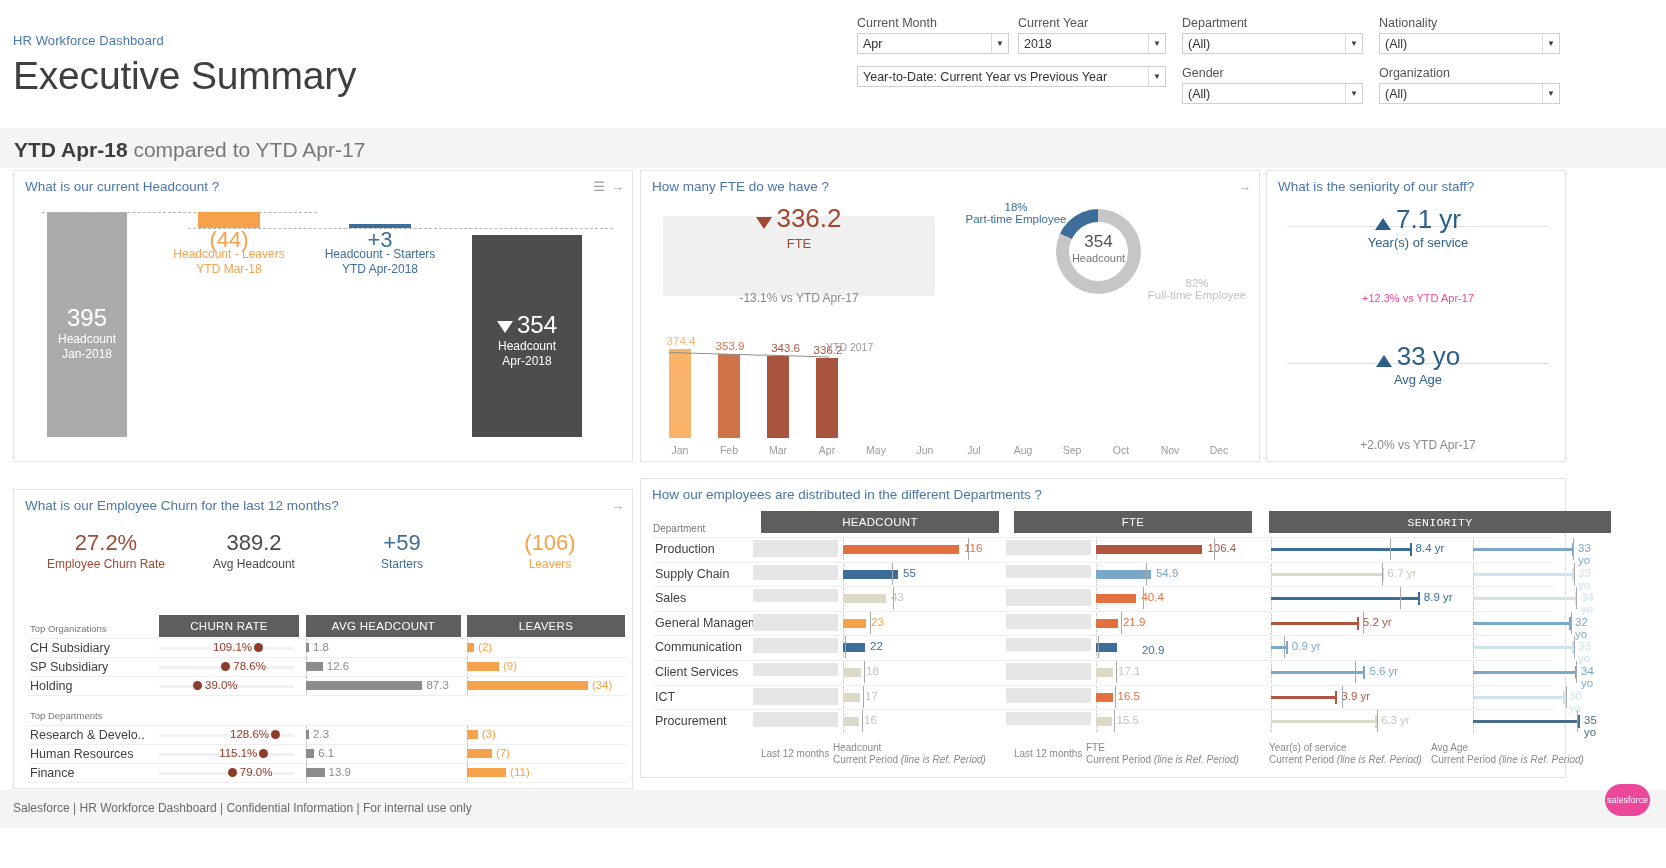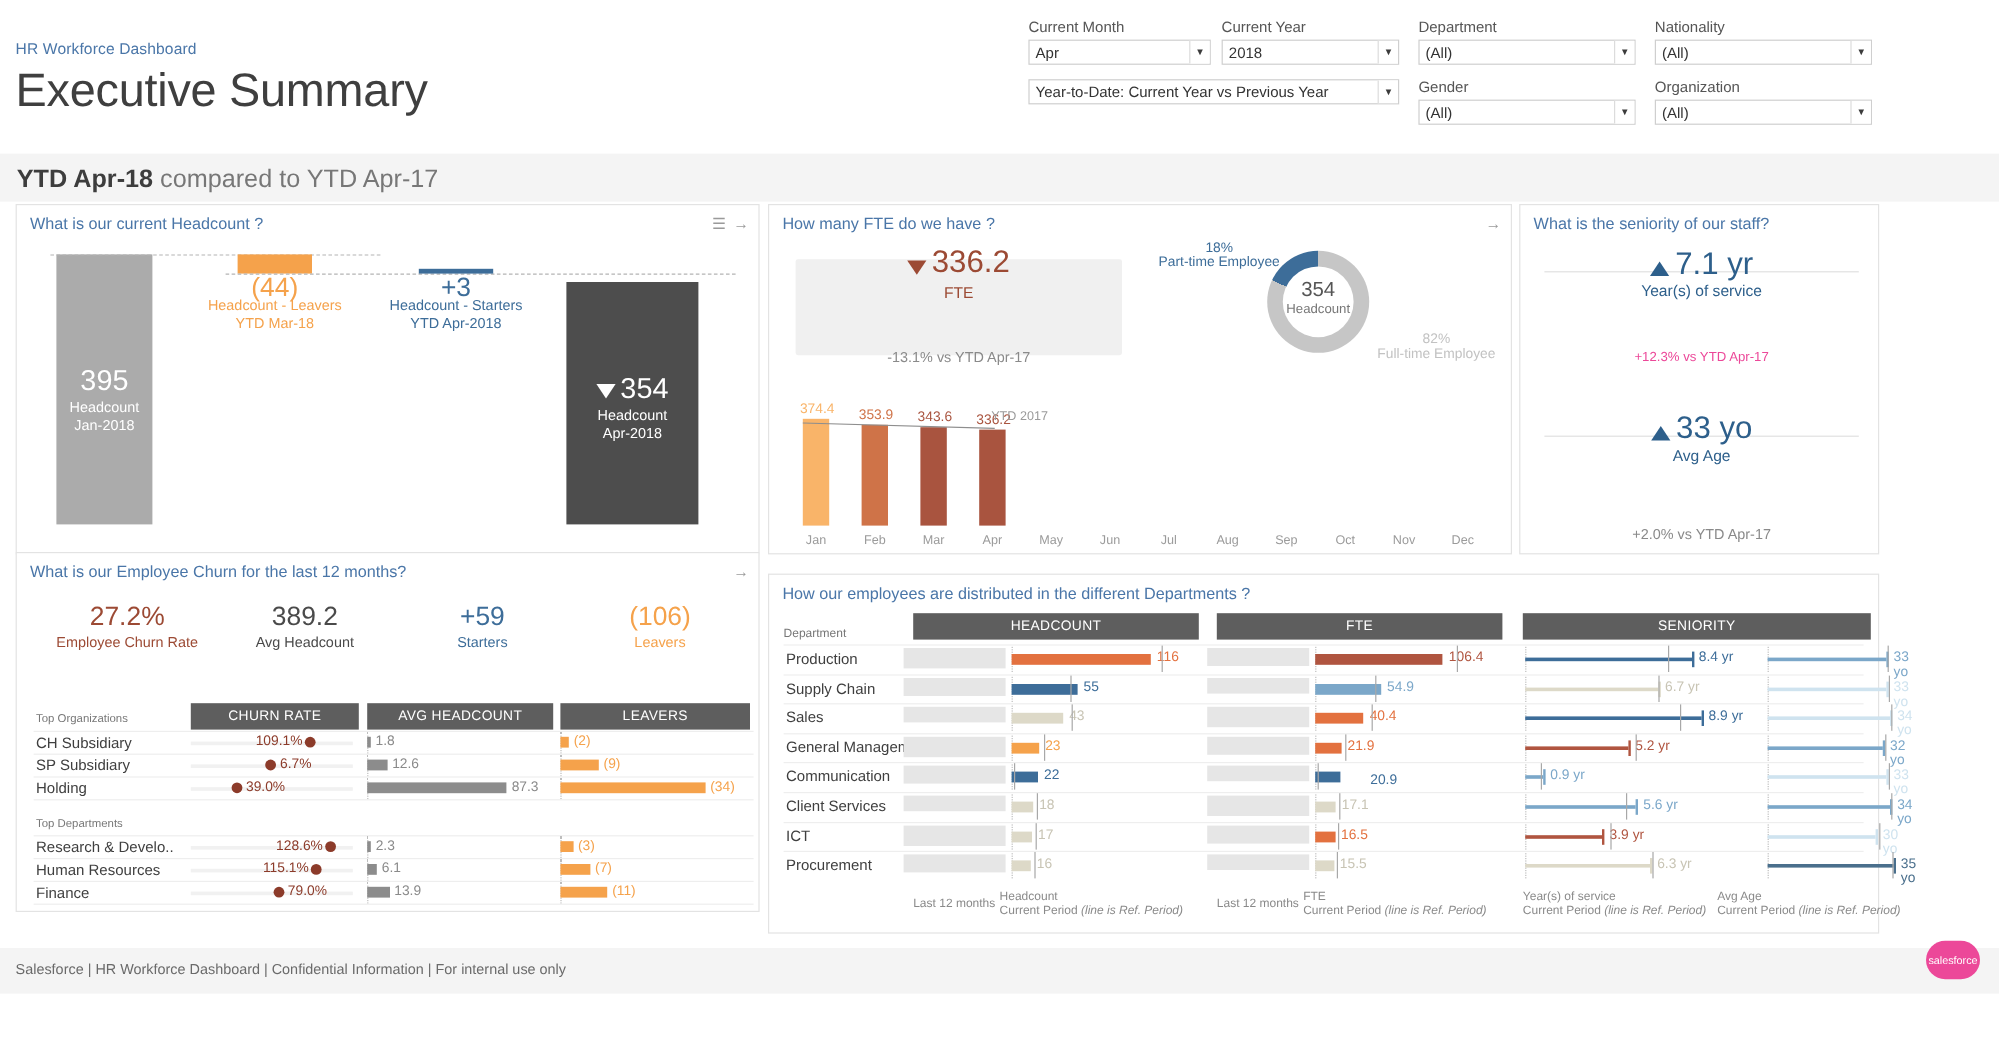--- a/index.html
+++ b/index.html
@@ -228,21 +228,21 @@
 
   <div id="fte-bars" style="position:absolute; left:12px; top:150px; width:600px; height:140px;">
       <div class="month-lbl" style="left:0px; top:123px; width:54px;">Jan</div>
       <div class="bar-col" style="left:16px; top:27.85714285714286px; width:22px; height:89.14285714285714px; background:#f9b469;"></div>
       <div class="bar-val" style="left:7px; top:13.857142857142861px; width:42px; text-align:center; color:#f9b469;">374.4</div>
       <div class="month-lbl" style="left:49px; top:123px; width:54px;">Feb</div>
       <div class="bar-col" style="left:65px; top:32.73809523809524px; width:22px; height:84.26190476190476px; background:#cf7348;"></div>
       <div class="bar-val" style="left:56px; top:18.73809523809524px; width:42px; text-align:center; color:#cf7348;">353.9</div>
       <div class="month-lbl" style="left:98px; top:123px; width:54px;">Mar</div>
       <div class="bar-col" style="left:114px; top:35.19047619047619px; width:22px; height:81.80952380952381px; background:#a9543f;"></div>
-      <div class="bar-val" style="left:105px; top:21.19047619047619px; width:42px; text-align:center; color:#a9543f;">343.6</div>
+      <div class="bar-val" style="left:105px; top:21.19047619047619px; width:42px; text-align:right; color:#a9543f;">343.6</div>
       <div class="month-lbl" style="left:147px; top:123px; width:54px;">Apr</div>
       <div class="bar-col" style="left:163px; top:36.95238095238095px; width:22px; height:80.04761904761905px; background:#a9543f;"></div>
       <div class="bar-val" style="left:154px; top:22.95238095238095px; width:42px; text-align:center; color:#a9543f;">336.2</div>
       <div class="month-lbl" style="left:196px; top:123px; width:54px;">May</div>
       <div class="month-lbl" style="left:245px; top:123px; width:54px;">Jun</div>
       <div class="month-lbl" style="left:294px; top:123px; width:54px;">Jul</div>
       <div class="month-lbl" style="left:343px; top:123px; width:54px;">Aug</div>
       <div class="month-lbl" style="left:392px; top:123px; width:54px;">Sep</div>
       <div class="month-lbl" style="left:441px; top:123px; width:54px;">Oct</div>
       <div class="month-lbl" style="left:490px; top:123px; width:54px;">Nov</div>
@@ -263,21 +263,21 @@
   <div style="position:absolute; left:20px; top:121px; width:262px; text-align:center; font-size:11px; color:#ec4899;">+12.3% vs YTD Apr-17</div>
 
   <div class="spark-blob" style="left:20px; top:192px; width:262px; height:1px; background:#e0e0e0;"></div>
   <div style="position:absolute; left:20px; top:170px; width:262px; text-align:center;">
     <span class="tri tri-up" style="color:#2d5f8b; margin-right:5px;"></span><span style="font-size:26px; color:#2d5f8b;">33 yo</span>
   </div>
   <div style="position:absolute; left:20px; top:201px; width:262px; text-align:center; font-size:13px; color:#2d5f8b;">Avg Age</div>
   <div style="position:absolute; left:20px; top:267px; width:262px; text-align:center; font-size:12px; color:#8a8a8a;">+2.0% vs YTD Apr-17</div>
 </div>
 
-<div class="panel" id="p-churn" style="left:13px; top:460px; width:620px; height:300px;">
+<div class="panel" id="p-churn" style="left:13px; top:489px; width:620px; height:300px;">
   <div class="panel-title">What is our Employee Churn for the last 12 months?</div>
   <div class="panel-icon" style="right:8px; top:8px;">→</div>
   <div id="churn-kpis">
       <div class="churn-kpi" style="left:18px; top:40px; width:148px;">
         <div class="v" style="color:#9c4a34;">27.2%</div>
         <div class="l" style="color:#9c4a34;">Employee Churn Rate</div>
       </div>
       <div class="churn-kpi" style="left:166px; top:40px; width:148px;">
         <div class="v" style="color:#4a4a4a;">389.2</div>
         <div class="l" style="color:#4a4a4a;">Avg Headcount</div>
@@ -304,21 +304,21 @@
       <div class="vdot" style="left:292px; top:149px; height:18px;"></div>
       <div class="hbar" style="left:292px; top:153px; width:3px; background:#8c8c8c;"></div>
       <div class="hbar-lbl" style="left:299px; top:151px; color:#8a8a8a;">1.8</div>
       <div class="vdot" style="left:453px; top:149px; height:18px;"></div>
       <div class="hbar" style="left:453px; top:153px; width:7.111111111111111px; background:#f5a24b;"></div>
       <div class="hbar-lbl" style="left:464.1111111111111px; top:151px; color:#f5a24b;">(2)</div>
       <div class="row-sep" style="left:14px; top:167px; width:600px;"></div>
       <div class="row-name" style="left:16px; top:170px;">SP Subsidiary</div>
       <div class="trackline" style="left:145px; top:176px; width:135px;"></div>
       <div class="dot" style="left:207.30714285714285px; top:172px;"></div>
-      <div class="hbar-lbl" style="left:219.30714285714285px; top:170px; width:54px; text-align:left; color:#8c3b2a;">6.7%</div>
+      <div class="hbar-lbl" style="left:219.30714285714285px; top:170px; width:54px; text-align:left; color:#8c3b2a;">78.6%</div>
       <div class="vdot" style="left:292px; top:168px; height:18px;"></div>
       <div class="hbar" style="left:292px; top:172px; width:16.799999999999997px; background:#8c8c8c;"></div>
       <div class="hbar-lbl" style="left:312.8px; top:170px; color:#8a8a8a;">12.6</div>
       <div class="vdot" style="left:453px; top:168px; height:18px;"></div>
       <div class="hbar" style="left:453px; top:172px; width:32px; background:#f5a24b;"></div>
       <div class="hbar-lbl" style="left:489px; top:170px; color:#f5a24b;">(9)</div>
       <div class="row-sep" style="left:14px; top:186px; width:600px;"></div>
       <div class="row-name" style="left:16px; top:189px;">Holding</div>
       <div class="trackline" style="left:145px; top:195px; width:135px;"></div>
       <div class="dot" style="left:178.9857142857143px; top:191px;"></div>
@@ -367,21 +367,21 @@
       <div class="row-sep" style="left:14px; top:292px; width:600px;"></div>
     </div>
 </div>
 
 <div class="panel" id="p-dept" style="left:640px; top:478px; width:926px; height:300px;">
   <div class="panel-title">How our employees are distributed in the different Departments ?</div>
   <div id="dept-table">
       <div class="sect-lbl" style="left:12px; top:44px; font-size:10px;">Department</div>
       <div class="col-head" style="left:120px; top:32px; width:238px;">HEADCOUNT</div>
       <div class="col-head" style="left:373px; top:32px; width:238px;">FTE</div>
-      <div class="col-head" style="left:628px; top:32px; width:290px;">SENIORITY</div>
+      <div class="col-head" style="left:628px; top:32px; width:342px;font-family:Liberation Mono, monospace;">SENIORITY</div>
       <div class="row-sep" style="left:12px; top:58px; width:900px;"></div>
       <div class="row-name" style="left:14px; top:63px;">Production</div>
       <div class="area-spark" style="left:112px; top:61px; width:85px; height:17px;"></div>
       <div class="area-spark" style="left:365px; top:61px; width:85px; height:15px;"></div>
       <div class="vdot" style="left:202px; top:60px; height:21px;"></div>
       <div class="hbar" style="left:202px; top:66px; width:116px; background:#e3713f;"></div>
       <div class="hbar-lbl" style="left:323px; top:63px; color:#e3713f;">116</div>
       <div class="vtick" style="left:327px; top:59px; height:22px;"></div>
       <div class="vdot" style="left:455px; top:60px; height:21px;"></div>
       <div class="hbar" style="left:455px; top:66px; width:106.4px; background:#b05540;"></div>

